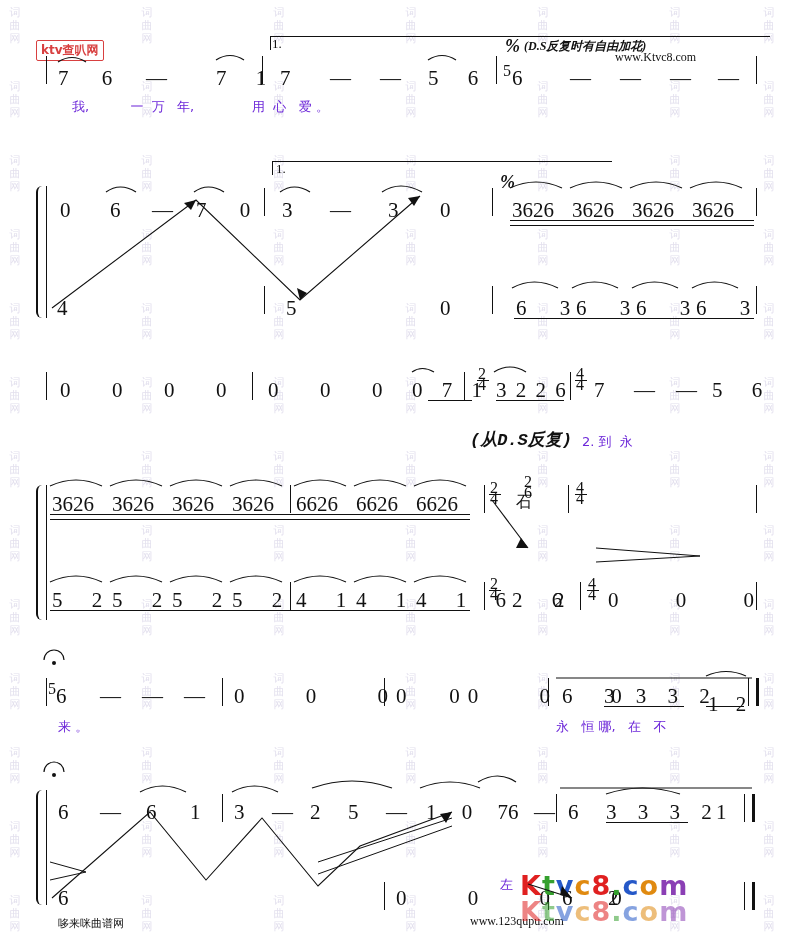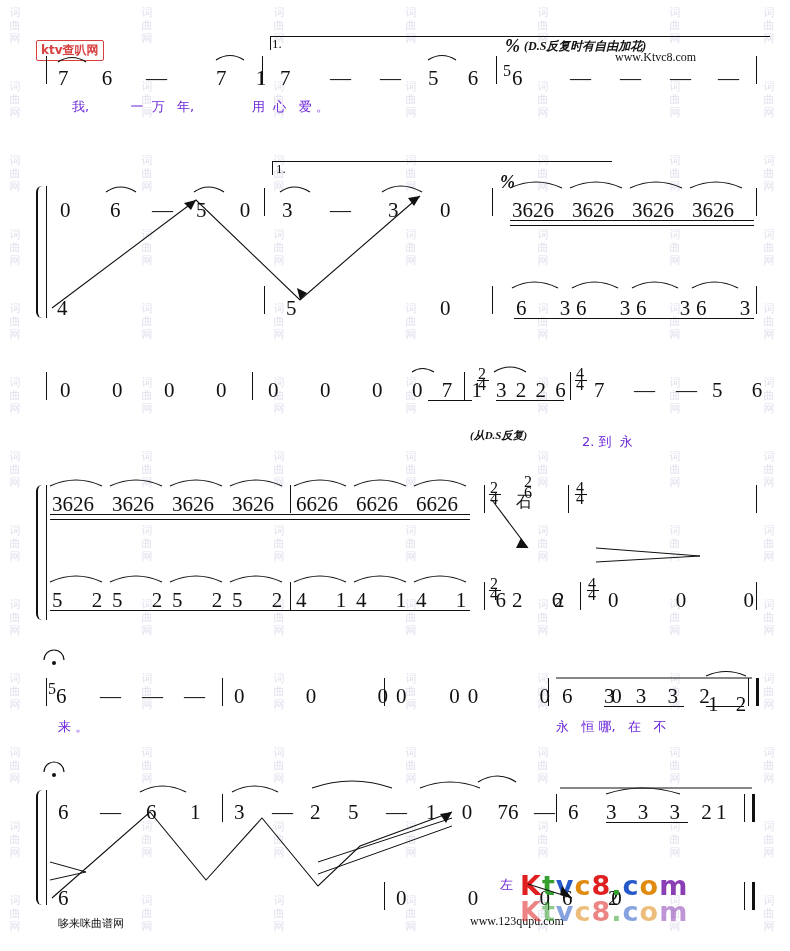--- a/index.html
+++ b/index.html
@@ -40,22 +40,22 @@
     white-space:pre;
   }
   .lyr{
     font-family:"DejaVu Sans",sans-serif;
     font-size:13px;
     color:#6d28d9;
     position:absolute;
     white-space:pre;
   }
   .lyrs{
-    font-family:Liberation Serif, serif;
-    font-size:11px;
+    font-family:Liberation Mono, monospace;
+    font-size:17px;
     color:#111;
     position:absolute;
     white-space:pre;
   }
   .mark{
     font-family:"Liberation Serif",serif;
     font-size:12px;
     font-weight:bold;
     font-style:italic;
     color:#111;
@@ -232,21 +232,21 @@
   <div class="hline" style="left:272px;top:161px;width:340px;"></div>
   <div class="bar" style="left:272px;top:161px;height:14px;"></div>
   <div class="mark" style="left:500px;top:172px;font-size:18px;">%</div>
 
   <div class="brace" style="left:36px;top:186px;width:10px;height:132px;"></div>
   <div class="bar" style="left:46px;top:186px;height:132px;"></div>
 
   <div class="num" style="left:60px;top:198px;">0</div>
   <div class="num" style="left:110px;top:198px;">6</div>
   <div class="num" style="left:152px;top:198px;">—</div>
-  <div class="num" style="left:196px;top:198px;letter-spacing:14px;">5 0</div>
+  <div class="num" style="left:196px;top:198px;letter-spacing:14px;">7 0</div>
   <div class="num" style="left:282px;top:198px;">3</div>
   <div class="num" style="left:330px;top:198px;">—</div>
   <div class="num" style="left:388px;top:198px;">3</div>
   <div class="num" style="left:440px;top:198px;">0</div>
   <div class="num" style="left:512px;top:198px;letter-spacing:0px;">3626</div>
   <div class="num" style="left:572px;top:198px;">3626</div>
   <div class="num" style="left:632px;top:198px;">3626</div>
   <div class="num" style="left:692px;top:198px;">3626</div>
 
   <div class="bar" style="left:264px;top:188px;height:28px;"></div>

